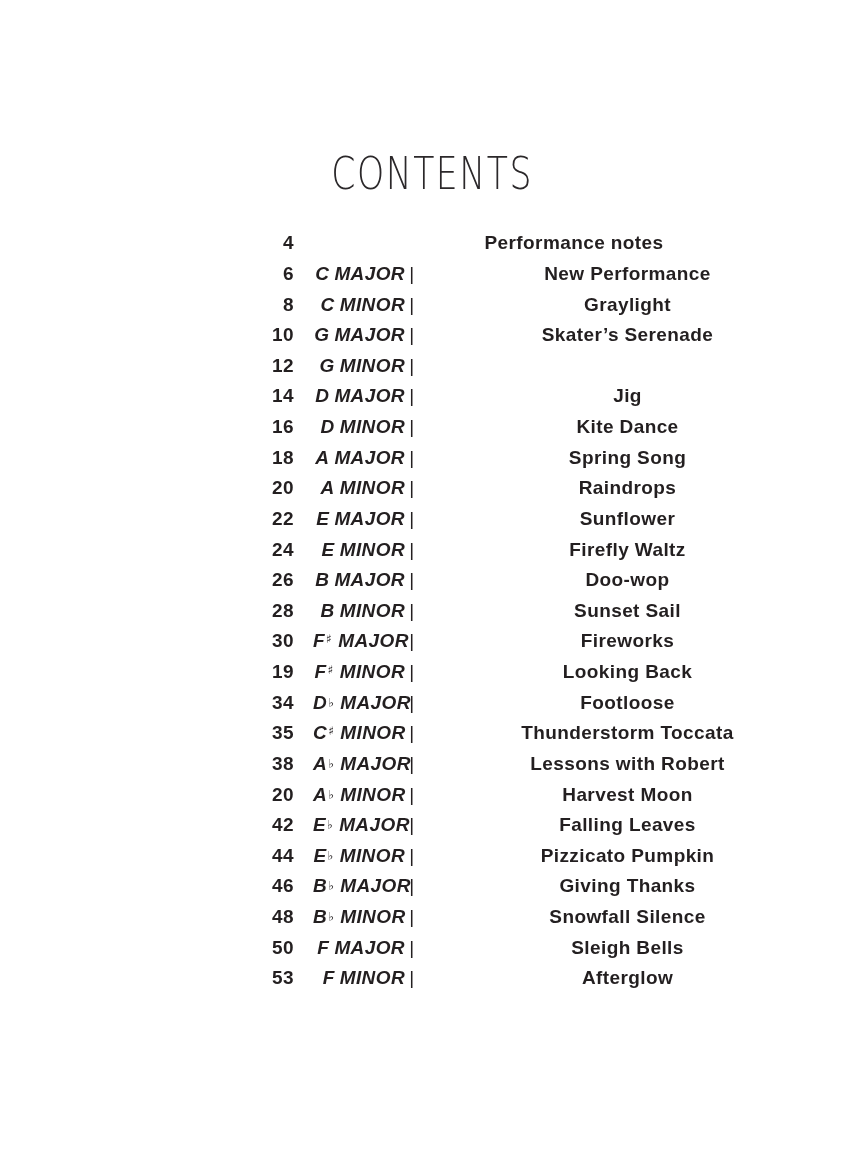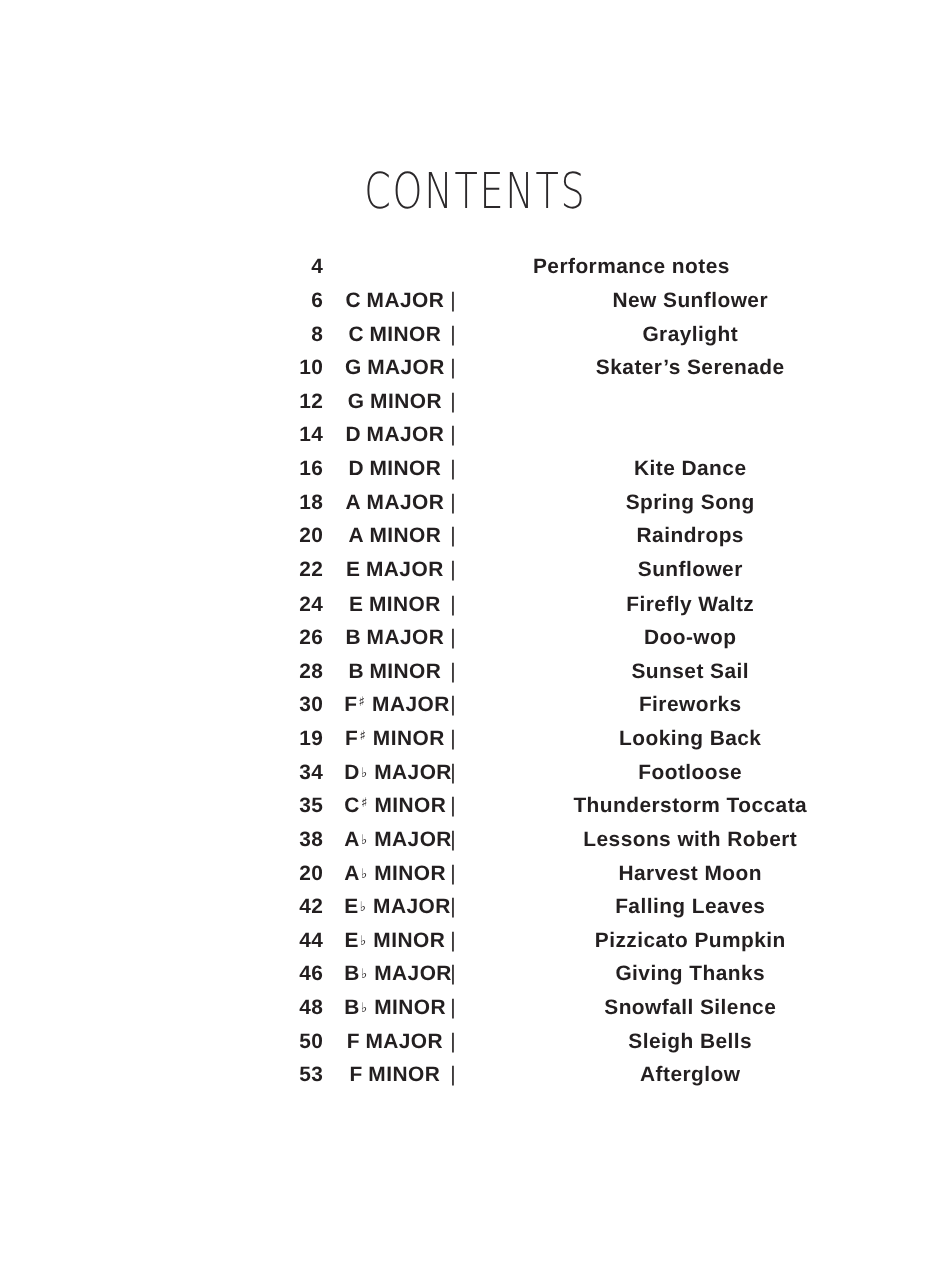--- a/index.html
+++ b/index.html
@@ -51,21 +51,22 @@
     font-size: 19px;
     font-weight: 700;
     letter-spacing: 0.4px;
     white-space: nowrap;
   }
   .num {
     text-align: right;
     padding-right: 19px;
   }
   .key {
-    text-align: center;
+    text-align: right;
+    font-style: italic;
   }
   .mode { margin-left: 5px; }
   .accidental {
     font-family: "DejaVu Sans", sans-serif;
     font-weight: 400;
     font-size: 12px;
     margin: 0 1px 0 1px;
   }
   .accidental.sharp { vertical-align: 4px; }
   .accidental.flat  { vertical-align: 2px; }
@@ -96,21 +97,21 @@
   <div class="toc" id="toc">
       <div class="row title-only">
     <div class="num">4</div>
 
     <div class="title-cell">Performance notes</div>
   </div>
       <div class="row">
     <div class="num">6</div>
     <div class="key"><span class="note">C</span><span class="mode">MAJOR</span></div>
     <div class="pipe">|</div>
-    <div class="title-cell">New Sunflower</div>
+    <div class="title-cell">New Performance</div>
   </div>
       <div class="row">
     <div class="num">8</div>
     <div class="key"><span class="note">C</span><span class="mode">MINOR</span></div>
     <div class="pipe">|</div>
     <div class="title-cell">Graylight</div>
   </div>
       <div class="row">
     <div class="num">10</div>
     <div class="key"><span class="note">G</span><span class="mode">MAJOR</span></div>
@@ -119,20 +120,21 @@
   </div>
       <div class="row">
     <div class="num">12</div>
     <div class="key"><span class="note">G</span><span class="mode">MINOR</span></div>
     <div class="pipe">|</div>
   </div>
       <div class="row">
     <div class="num">14</div>
     <div class="key"><span class="note">D</span><span class="mode">MAJOR</span></div>
     <div class="pipe">|</div>
+    <div class="title-cell">Jig</div>
   </div>
       <div class="row">
     <div class="num">16</div>
     <div class="key"><span class="note">D</span><span class="mode">MINOR</span></div>
     <div class="pipe">|</div>
     <div class="title-cell">Kite Dance</div>
   </div>
       <div class="row">
     <div class="num">18</div>
     <div class="key"><span class="note">A</span><span class="mode">MAJOR</span></div>

